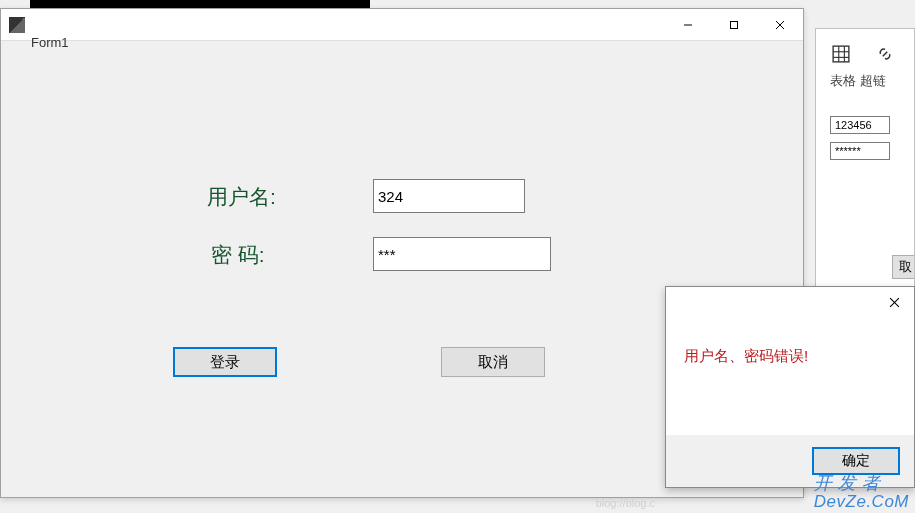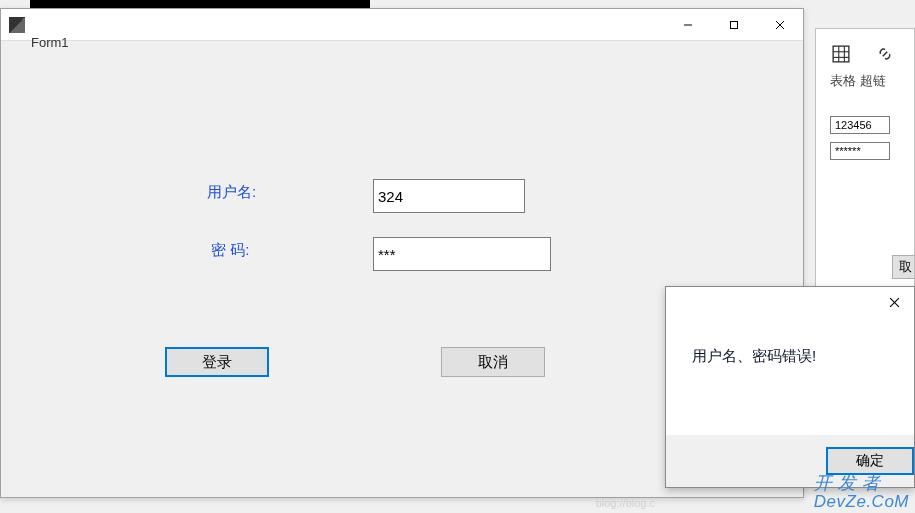--- a/index.html
+++ b/index.html
@@ -45,22 +45,22 @@
       color: #333;
     }
     .win-btn svg { width: 10px; height: 10px; }
     .form-body {
       position: relative;
       width: 100%;
       height: calc(100% - 32px);
     }
     .form-label {
       position: absolute;
-      font-size: 15px;
-      color: #1d4ed8;
+      font-size: 21px;
+      color: #14532d;
     }
     .form-input {
       position: absolute;
       font-size: 15px;
       padding: 16px 4px;
       border: 1px solid #7a7a7a;
       background: #fff;
       font-family: inherit;
     }
     .form-button {
@@ -140,31 +140,31 @@
       height: 32px;
       display: flex;
       justify-content: flex-end;
       align-items: center;
       padding-right: 14px;
     }
     .msgbox .msg-title svg { width: 11px; height: 11px; }
     .msgbox .msg-body {
       padding: 28px 18px 0 18px;
       font-size: 15px;
-      color: #0f172a;
-      margin-left: 8px;
+      color: #b91c1c;
     }
     .msgbox .msg-footer {
       position: absolute;
       bottom: 0; left: 0; right: 0;
       height: 52px;
       background: #f0f0f0;
       display: flex;
       justify-content: flex-end;
       align-items: center;
+      padding-right: 14px;
     }
     .msgbox .msg-ok {
       width: 88px;
       height: 28px;
       background: #e1e1e1;
       border: 2px solid #0078d7;
       font-size: 14px;
       font-family: inherit;
       cursor: pointer;
     }
@@ -254,21 +254,21 @@
       </div>
     </div>
   </div>
   <div class="form-body">
     <span class="form-label" style="left:206px; top:142px;">用户名:</span>
     <input class="form-input" style="left: 372px; top: 138px; width: 152px; height: 26px;" value="324">
 
     <span class="form-label" style="left:210px; top:200px;">密 码:</span>
     <input class="form-input" type="text" style="left: 372px; top: 196px; width: 178px; height: 26px;" value="***">
 
-    <button class="form-button primary" style="left:164px; top:306px;">登录</button>
+    <button class="form-button primary" style="left:172px; top:306px;">登录</button>
     <button class="form-button" style="left:440px; top:306px;">取消</button>
   </div>
 </div>
 
 <div class="msgbox">
   <div class="msg-title">
     <span>
       <svg viewBox="0 0 10 10">
           <line x1="1" y1="1" x2="9" y2="9" stroke="#000" stroke-width="1"></line>
           <line x1="9" y1="1" x2="1" y2="9" stroke="#000" stroke-width="1"></line>

